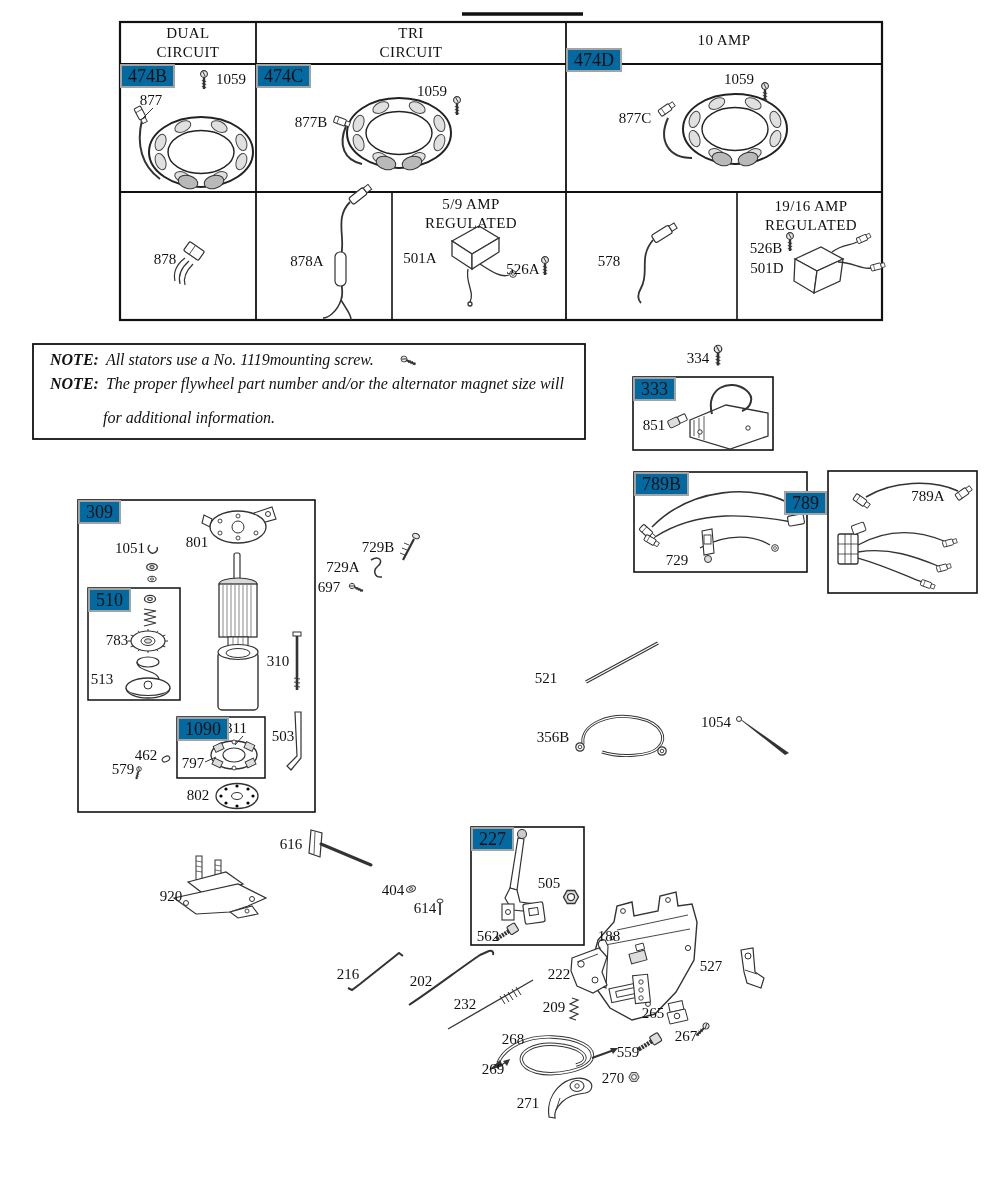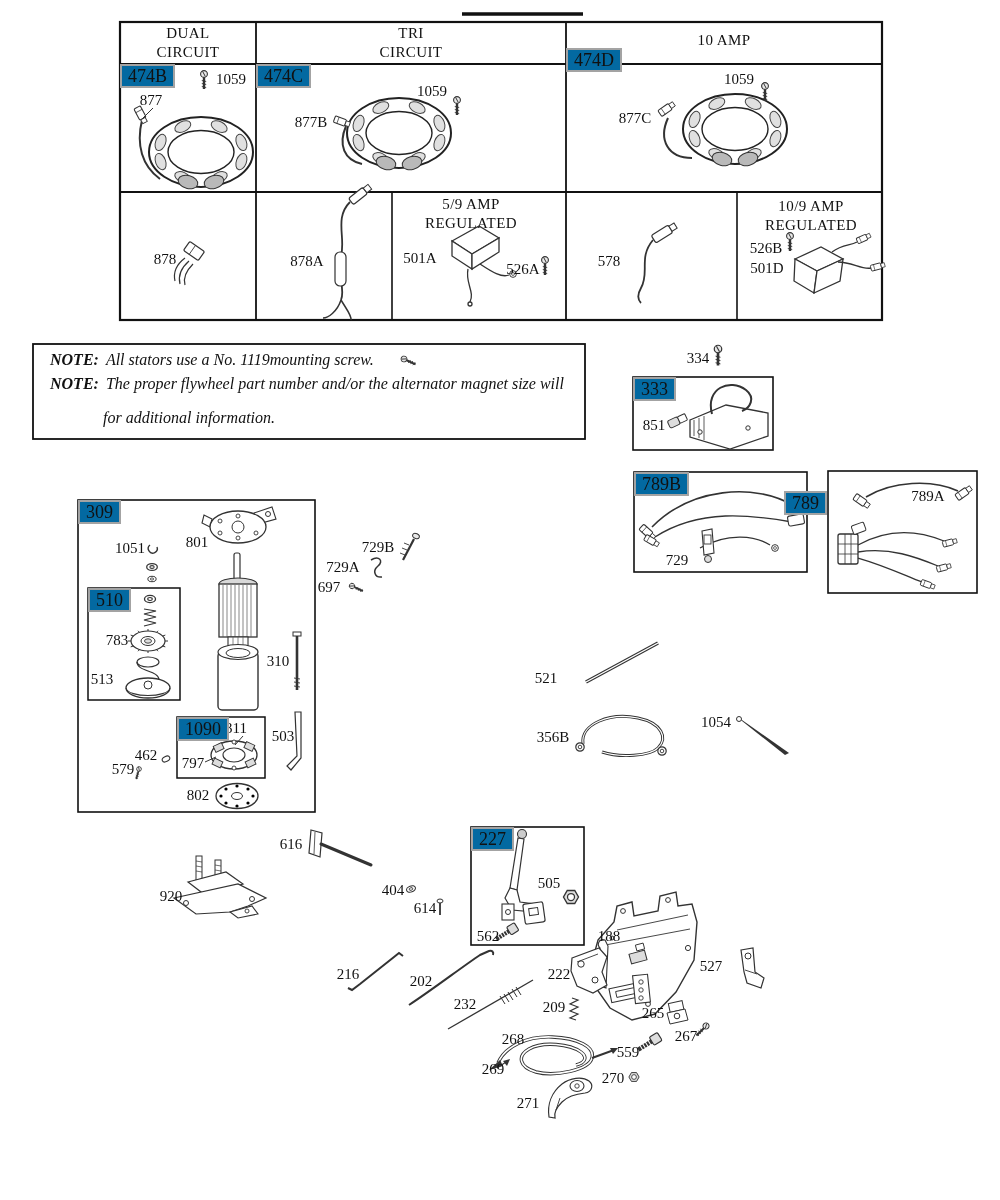--- a/index.html
+++ b/index.html
@@ -499,21 +499,21 @@
 <div class="lbl" style="left:432px;top:92px;">1059</div>
 <div class="lbl" style="left:635px;top:119px;">877C</div>
 <div class="lbl" style="left:739px;top:80px;">1059</div>
 <div class="lbl" style="left:165px;top:260px;">878</div>
 <div class="lbl" style="left:307px;top:262px;">878A</div>
 <div class="hdr" style="left:471px;top:214px;">5/9 AMP
 REGULATED</div>
 <div class="lbl" style="left:420px;top:259px;">501A</div>
 <div class="lbl" style="left:523px;top:270px;">526A</div>
 <div class="lbl" style="left:609px;top:262px;">578</div>
-<div class="hdr" style="left:811px;top:216px;">10/9 AMP
+<div class="hdr" style="left:811px;top:216px;">19/16 AMP
 REGULATED</div>
 <div class="lbl" style="left:766px;top:249px;">526B</div>
 <div class="lbl" style="left:767px;top:269px;">501D</div>
 
 <div class="note-row" style="left:50px;top:351px;"><span class="note-b">NOTE:</span><span>All stators use a No. 1119mounting screw.</span></div>
 <div class="note-row" style="left:50px;top:375px;"><span class="note-b">NOTE:</span><span>The proper flywheel part number and/or the alternator magnet size will</span></div>
 <div class="note-row cont" style="top:409px;">for additional information.</div>
 
 <div class="lbl" style="left:698px;top:359px;">334</div>
 <div class="lbl" style="left:654px;top:426px;">851</div>

